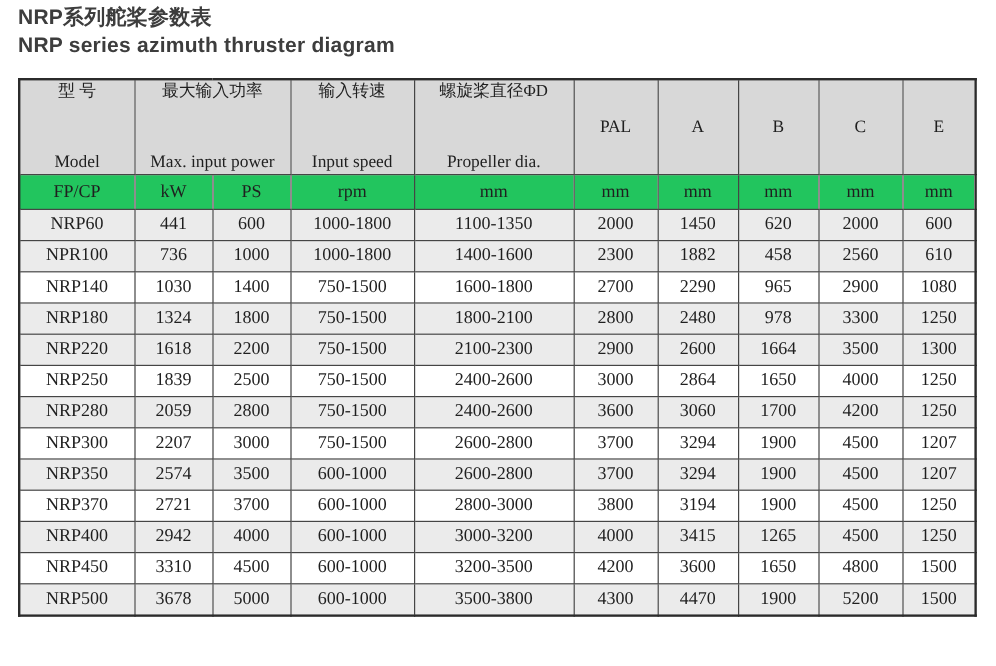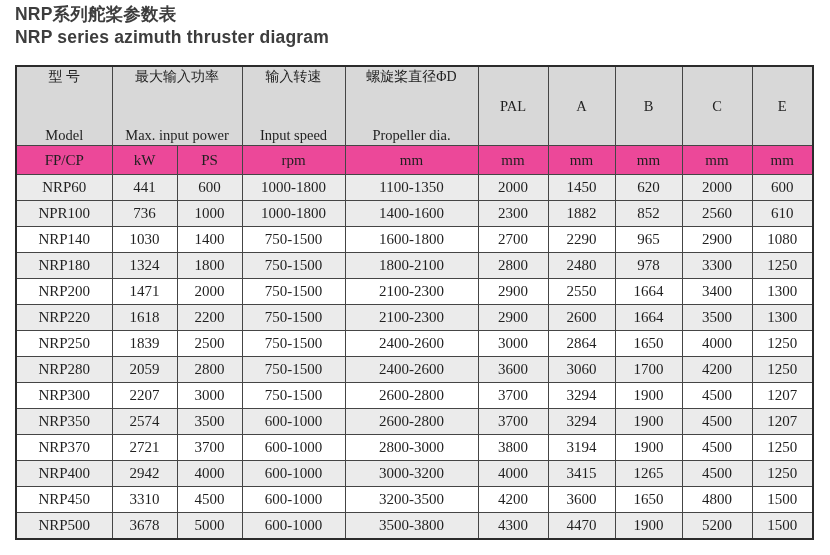--- a/index.html
+++ b/index.html
@@ -33,21 +33,21 @@
     color:var(--text);font-weight:normal;
     padding:0 2px;overflow:hidden;white-space:nowrap;
   }
   thead tr.main-header th{
     background:var(--header-bg);
     height:51px;font-size:14.5px;line-height:19px;
   }
   thead tr.main-header .zh{font-size:14px;}
   thead tr.main-header .en{font-size:14.5px;margin-top:40px;}
   thead tr.units-row th{
-    background:#ec4899;height:29px;font-size:15px;
+    background:#22c55e;height:29px;font-size:15px;
   }
   tbody td{height:26px;font-size:15px;}
   tbody tr.striped td{background:var(--stripe-bg);}
 </style>
 </head>
 <body>
 
 <div class="page-titles">
   <div class="t-line">NRP系列舵桨参数表</div>
   <div class="t-line">NRP series azimuth thruster diagram</div>
@@ -117,21 +117,21 @@
         <td>600</td>
       </tr>
       <tr class="striped">
         <td>NPR100</td>
         <td>736</td>
         <td>1000</td>
         <td>1000-1800</td>
         <td>1400-1600</td>
         <td>2300</td>
         <td>1882</td>
-        <td>852</td>
+        <td>458</td>
         <td>2560</td>
         <td>610</td>
       </tr>
       <tr>
         <td>NRP140</td>
         <td>1030</td>
         <td>1400</td>
         <td>750-1500</td>
         <td>1600-1800</td>
         <td>2700</td>
@@ -145,32 +145,20 @@
         <td>1324</td>
         <td>1800</td>
         <td>750-1500</td>
         <td>1800-2100</td>
         <td>2800</td>
         <td>2480</td>
         <td>978</td>
         <td>3300</td>
         <td>1250</td>
       </tr>
-      <tr>
-        <td>NRP200</td>
-        <td>1471</td>
-        <td>2000</td>
-        <td>750-1500</td>
-        <td>2100-2300</td>
-        <td>2900</td>
-        <td>2550</td>
-        <td>1664</td>
-        <td>3400</td>
-        <td>1300</td>
-      </tr>
       <tr class="striped">
         <td>NRP220</td>
         <td>1618</td>
         <td>2200</td>
         <td>750-1500</td>
         <td>2100-2300</td>
         <td>2900</td>
         <td>2600</td>
         <td>1664</td>
         <td>3500</td>

